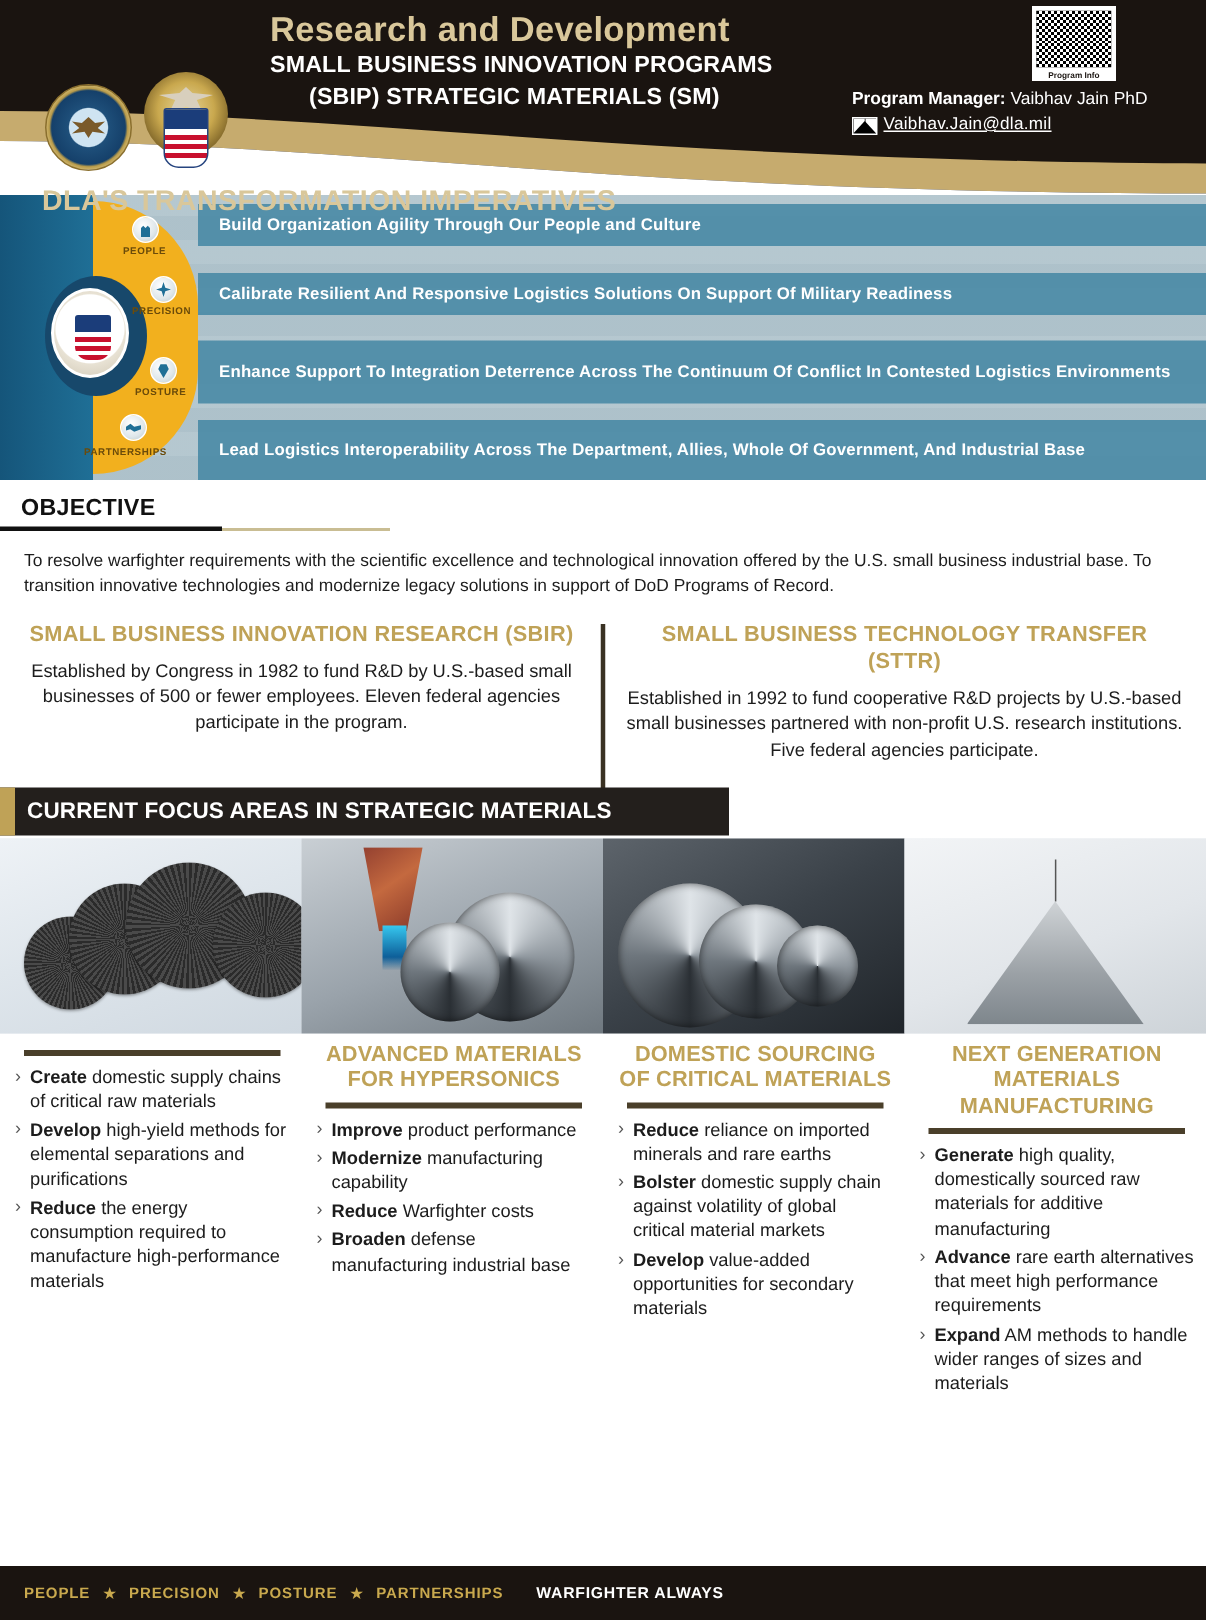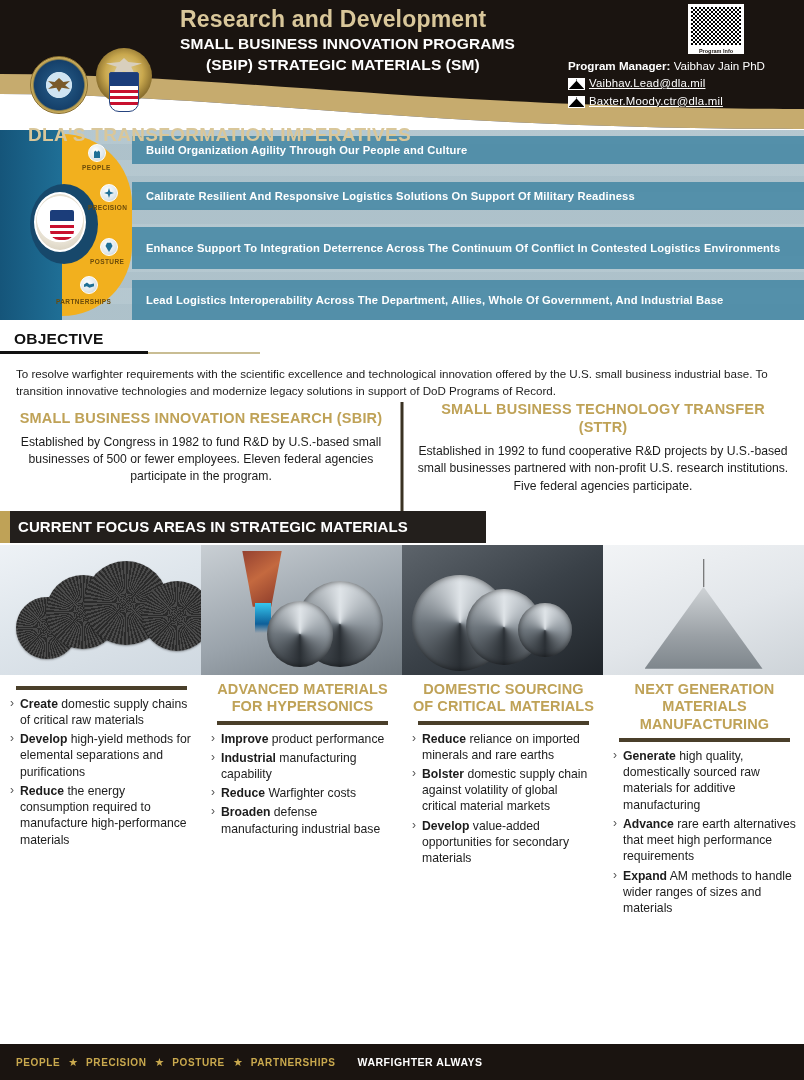--- a/index.html
+++ b/index.html
@@ -231,21 +231,21 @@
   .obj-rule { position:relative; height:3px; width:520px; margin-left:-14px; }
   .obj-rule .dark { position:absolute; left:0; top:0; width:148px; height:3px; background:#111; }
   .obj-rule .gold { position:absolute; left:148px; top:1px; width:112px; height:1.6px; background:#c9bd93; }
 
   .obj-body {
     margin:12px 16px 0 16px;
     font-size:11.6px; color:#1c1c1c; line-height:1.45;
   }
 
   .sb-cols {
-    display:flex; position:relative;align-items:center;
+    display:flex; margin-top:14px; position:relative;
   }
   .sb-col { flex:1; padding:0 14px; }
   .sb-divider {
     position:absolute; left:50%; top:2px; width:3px; height:130px;
     background:#3a3223; transform:translateX(-50%);
   }
   .sb-h {
     text-align:center; font-size:14.5px; font-weight:bold;
     color:#bfa257; letter-spacing:.2px; line-height:1.25;
   }
@@ -376,25 +376,21 @@
     <div class="qr-cap">Program Info</div>
   </div>
 
   <div class="contact">
     <div class="cline">
       <span>Program Manager:</span>
       <span class="val">Vaibhav Jain PhD</span>
     </div>
     <div class="mailrow">
       <span class="envelope"></span>
-      <span class="mail">Vaibhav.Lead@dla.mil</span>
-    </div>
-    <div class="mailrow">
-      <span class="envelope"></span>
-      <span class="mail">Baxter.Moody.ctr@dla.mil</span>
+      <span class="mail">Vaibhav.Jain@dla.mil</span>
     </div>
   </div>
 </div>
 
 <div class="imperatives-title">DLA'S TRANSFORMATION IMPERATIVES</div>
 
 <div class="imperatives">
   <div class="imp-bg"></div>
 
   <div class="imp-wheel">
@@ -507,21 +503,21 @@
 
   <div class="fcol fcol-2">
     <div class="fcol-h">ADVANCED MATERIALS FOR HYPERSONICS</div>
     <div class="fcol-rule"></div>
     <div class="fitem">
         <span class="chev">›</span>
         <span><b>Improve</b><span> product performance</span></span>
       </div>
     <div class="fitem">
         <span class="chev">›</span>
-        <span><b>Industrial</b><span> manufacturing capability</span></span>
+        <span><b>Modernize</b><span> manufacturing capability</span></span>
       </div>
     <div class="fitem">
         <span class="chev">›</span>
         <span><b>Reduce</b><span> Warfighter costs</span></span>
       </div>
     <div class="fitem">
         <span class="chev">›</span>
         <span><b>Broaden</b><span> defense manufacturing industrial base</span></span>
       </div>
   </div>

